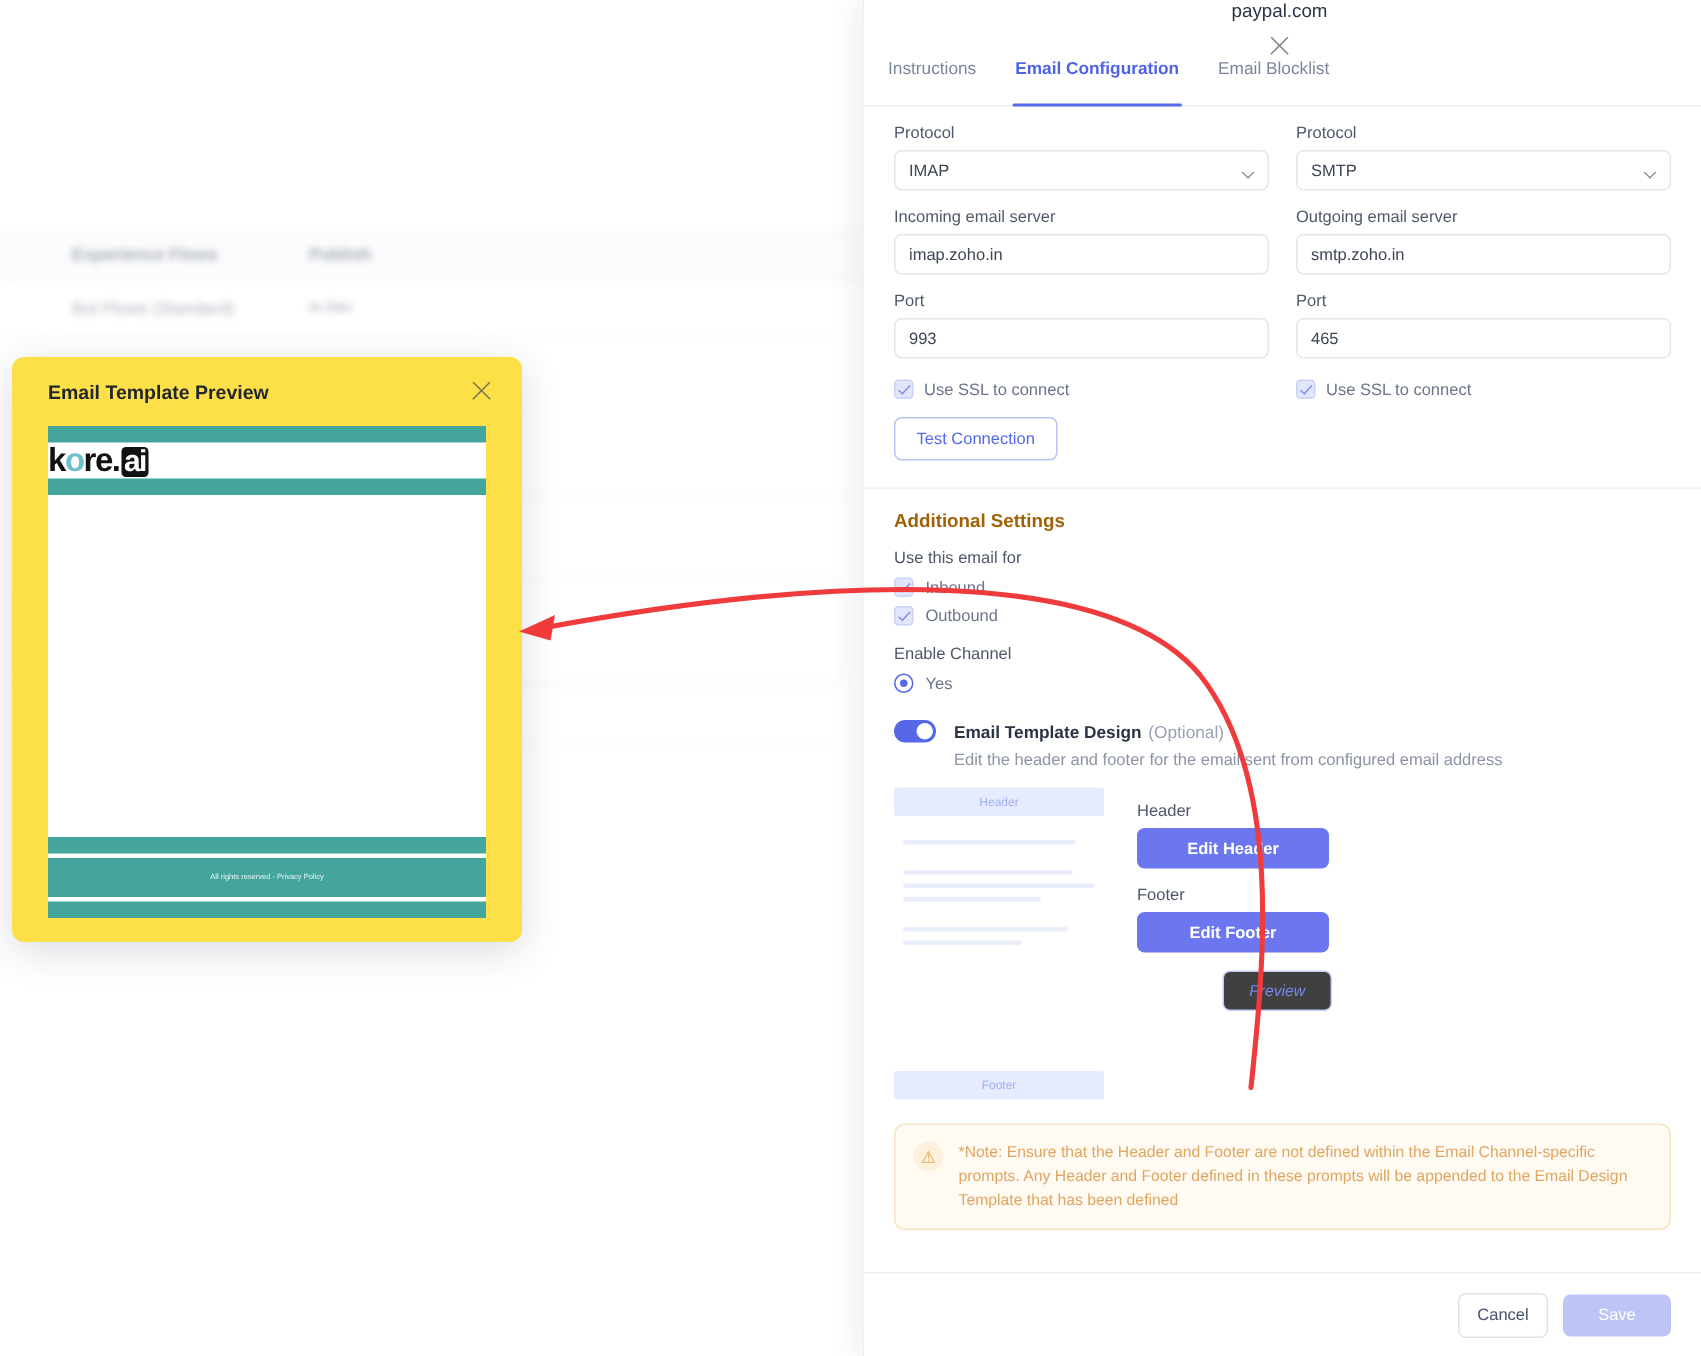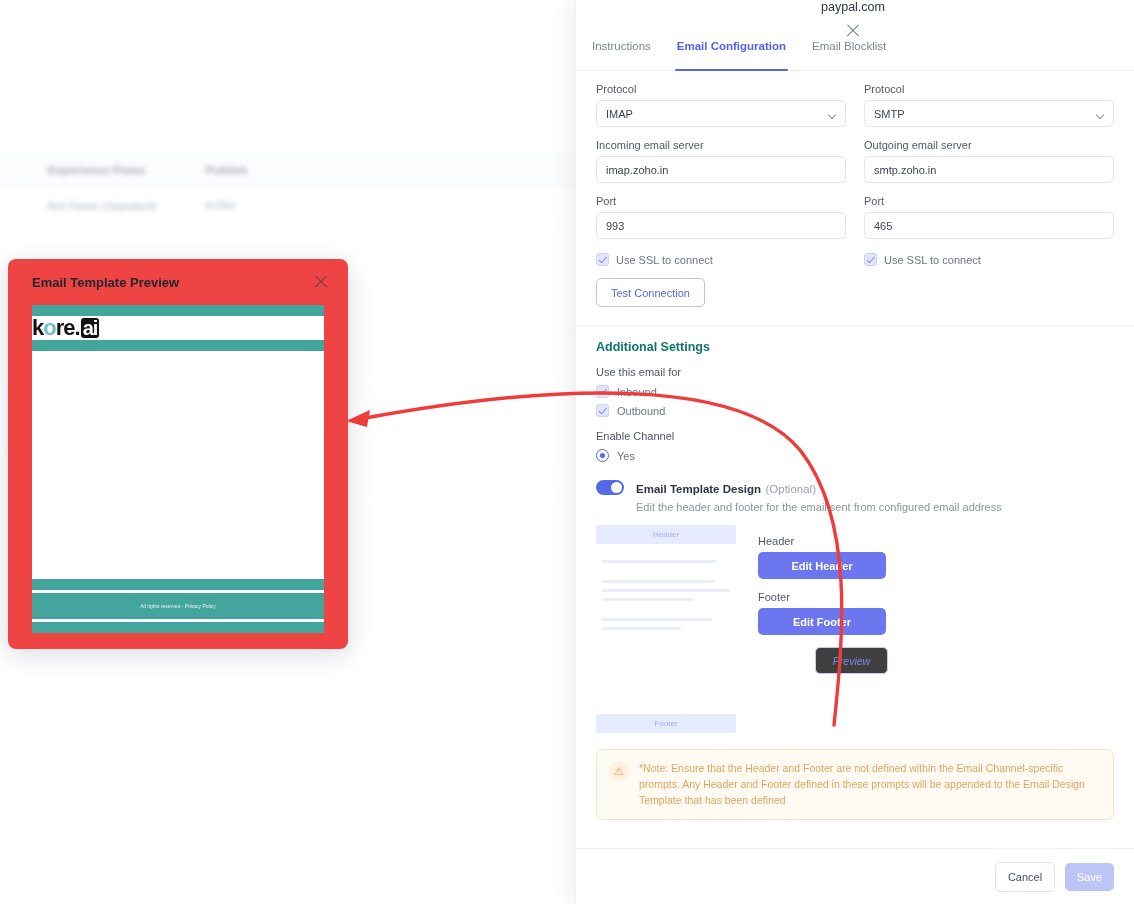--- a/index.html
+++ b/index.html
@@ -220,21 +220,21 @@
     border-radius: 5px;
     color: #5568e8;
     font-size: 11px;
     background: #fff;
     cursor: pointer;
   }
 
   .sec-title {
     font-size: 12.5px;
     font-weight: 700;
-    color: #0f766e;
+    color: #a16207;
     padding: 14px 36px 2px 20px;
   }
   .sub-label {
     font-size: 11px;
     color: #4e5769;
     padding: 10px 31px 4px 20px;
   }
   .opt-row {
     display: flex;
     align-items: center;
@@ -392,36 +392,36 @@
     width: 58px; height: 28px;
     border: 1px solid #dfe3ec;
     border-radius: 5px;
     background: #fff;
     font-size: 11px;
     color: #46506a;
     display: flex; align-items: center; justify-content: center;
     cursor: pointer;
   }
   .btn-save {
-    width: 49px; height: 28px;
+    width: 72px; height: 28px;
     border-radius: 5px;
     background: #bcc5f6;
     color: #ffffff;
     font-size: 11px;
     display: flex; align-items: center; justify-content: center;
     cursor: default;
   }
 
   
   .preview-modal {
     position: absolute;
-    left: 8px; top: 259px;
+    left: 8px; top: 238px;
     width: 340px;
     height: 390px;
-    background: #ef4444;
+    background: #fde047;
     border-radius: 8px;
     box-shadow: 0 6px 26px rgba(25,35,65,.16);
     overflow: hidden;
     z-index: 5;
   }
   .pm-head {
     height: 46px;
     display: flex;
     align-items: center;
     justify-content: space-between;

